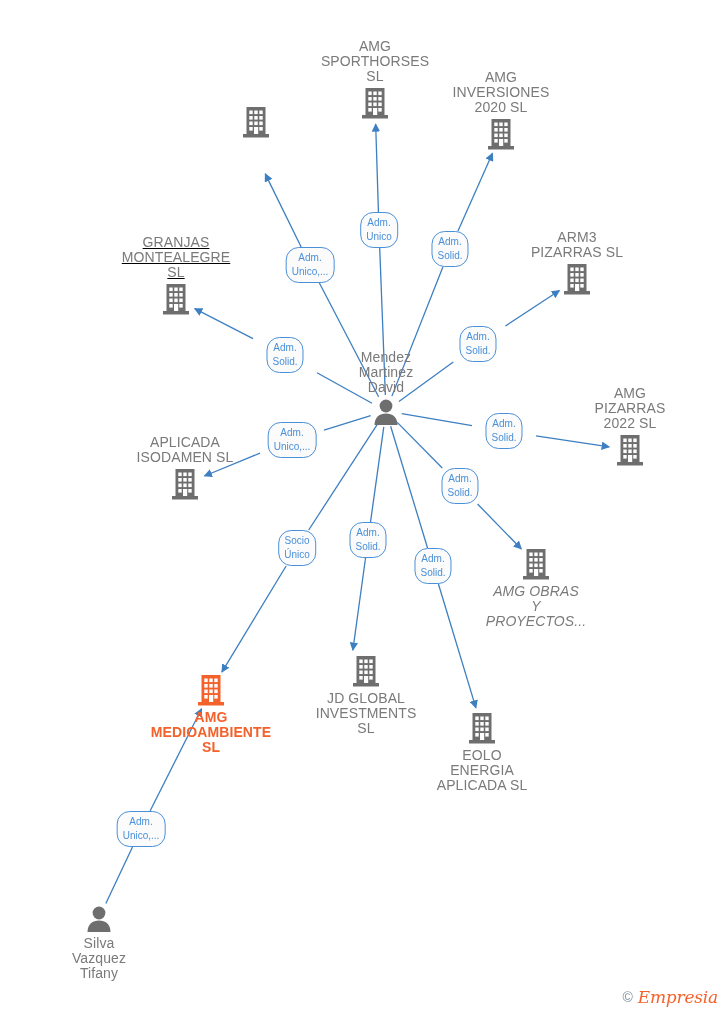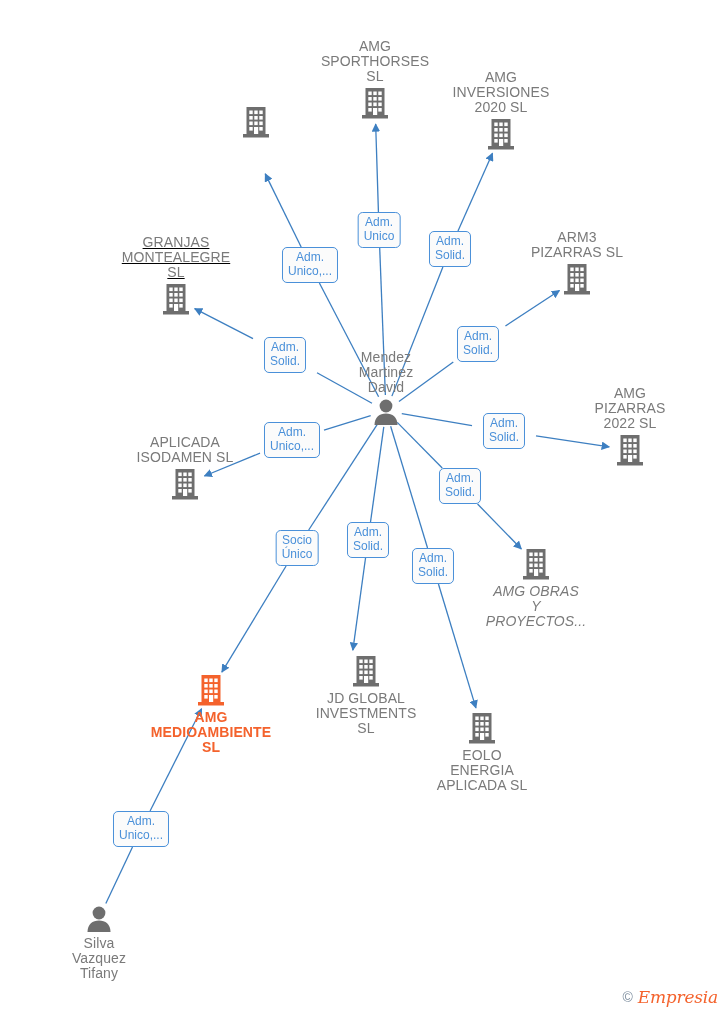--- a/index.html
+++ b/index.html
@@ -52,23 +52,23 @@
     display: block;
     margin: 0 auto;
   }
   .node.label-above .node-label { margin-bottom: 3px; }
   .node.label-below .node-label { margin-top: 4px; }
   .edge-label {
     position: absolute;
     box-sizing: border-box;
     background: #fbfbfb;
     border: 1.4px solid #4a90d9;
-    border-radius: 5px;
+    border-radius: 13px;
     color: #4a90d9;
-    font-size: 12px;
+    font-size: 10px;
     line-height: 13.5px;
     text-align: center;
     padding: 3px 5px 4px 5px;
     white-space: pre-line;
     transform: translate(-50%, -50%);
   }
   .watermark {
     position: absolute;
     right: 10px;
     bottom: 8px;

